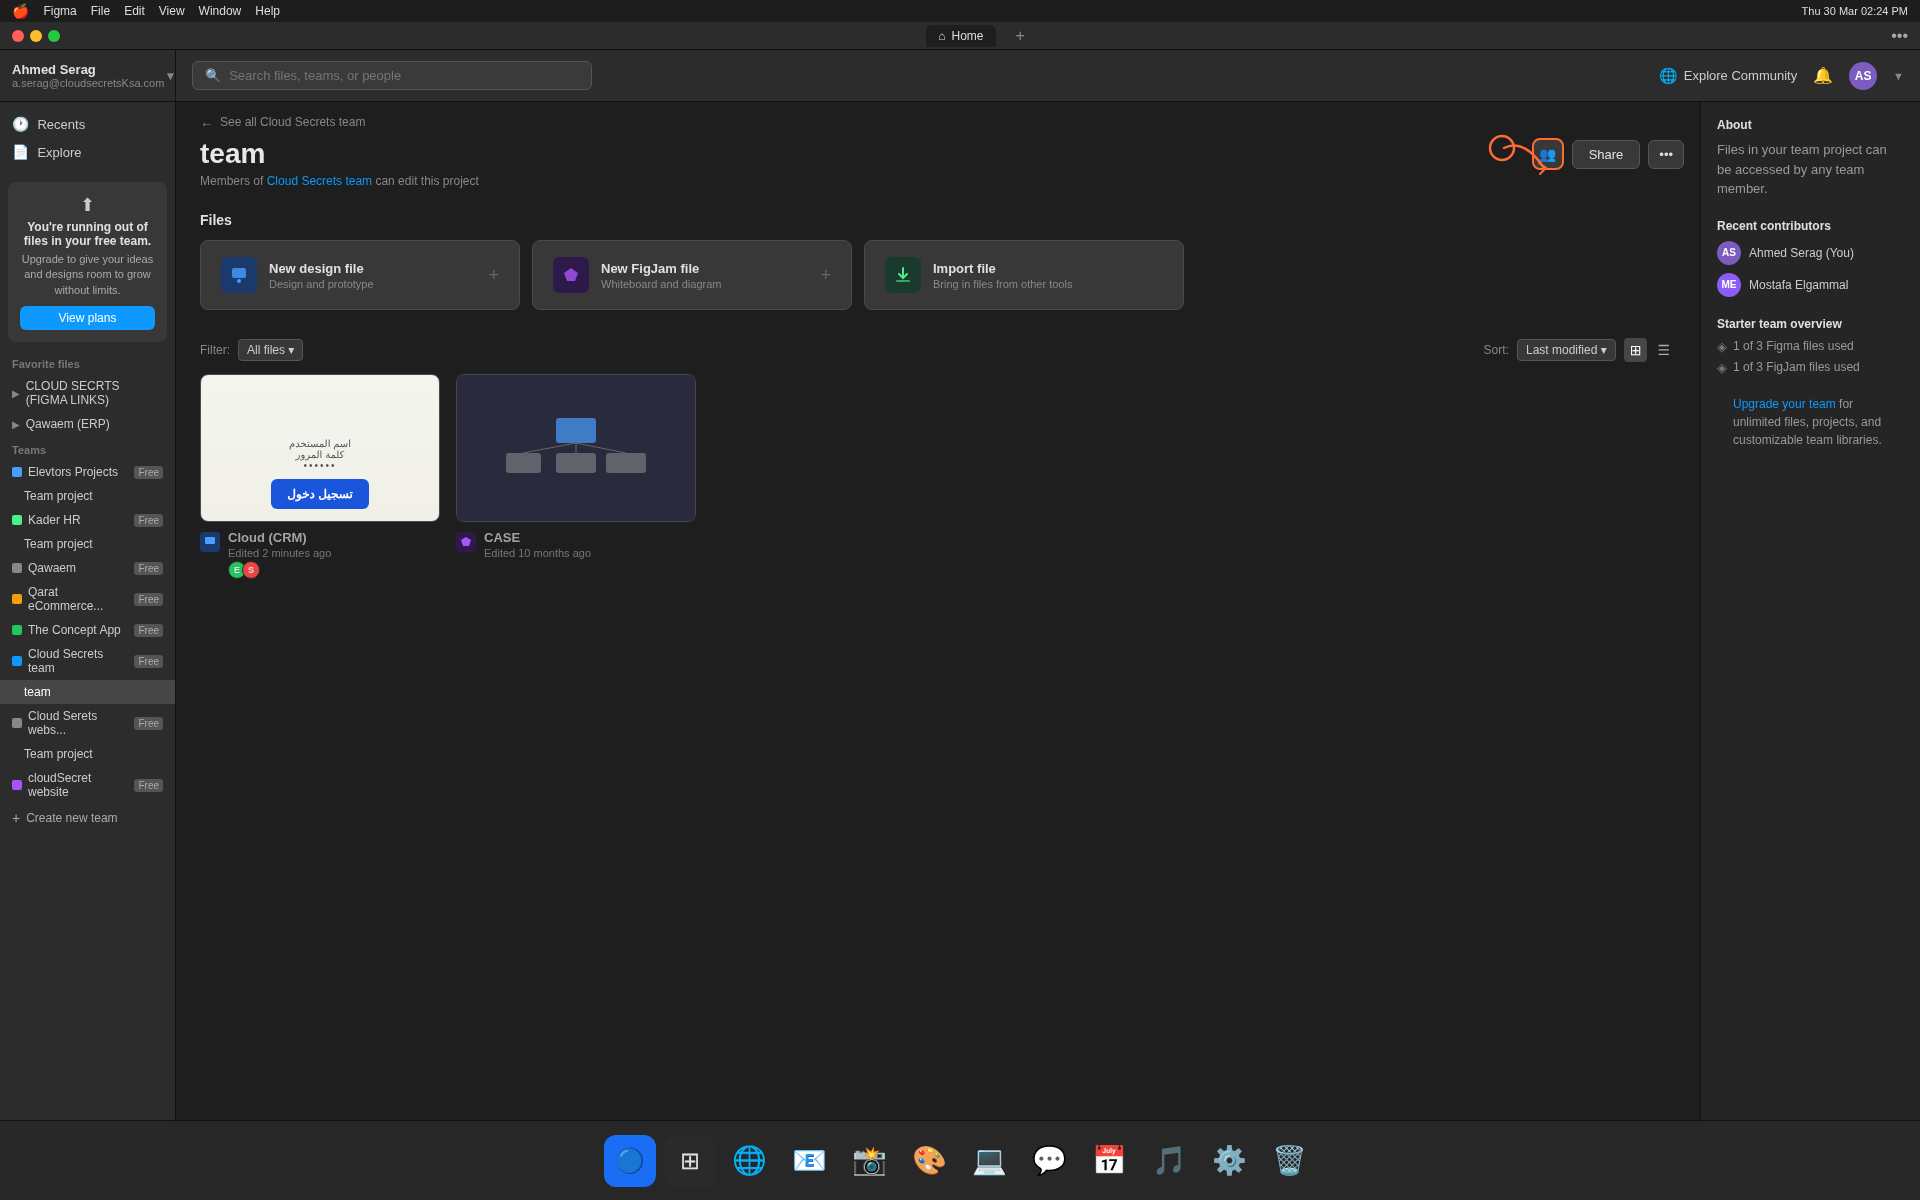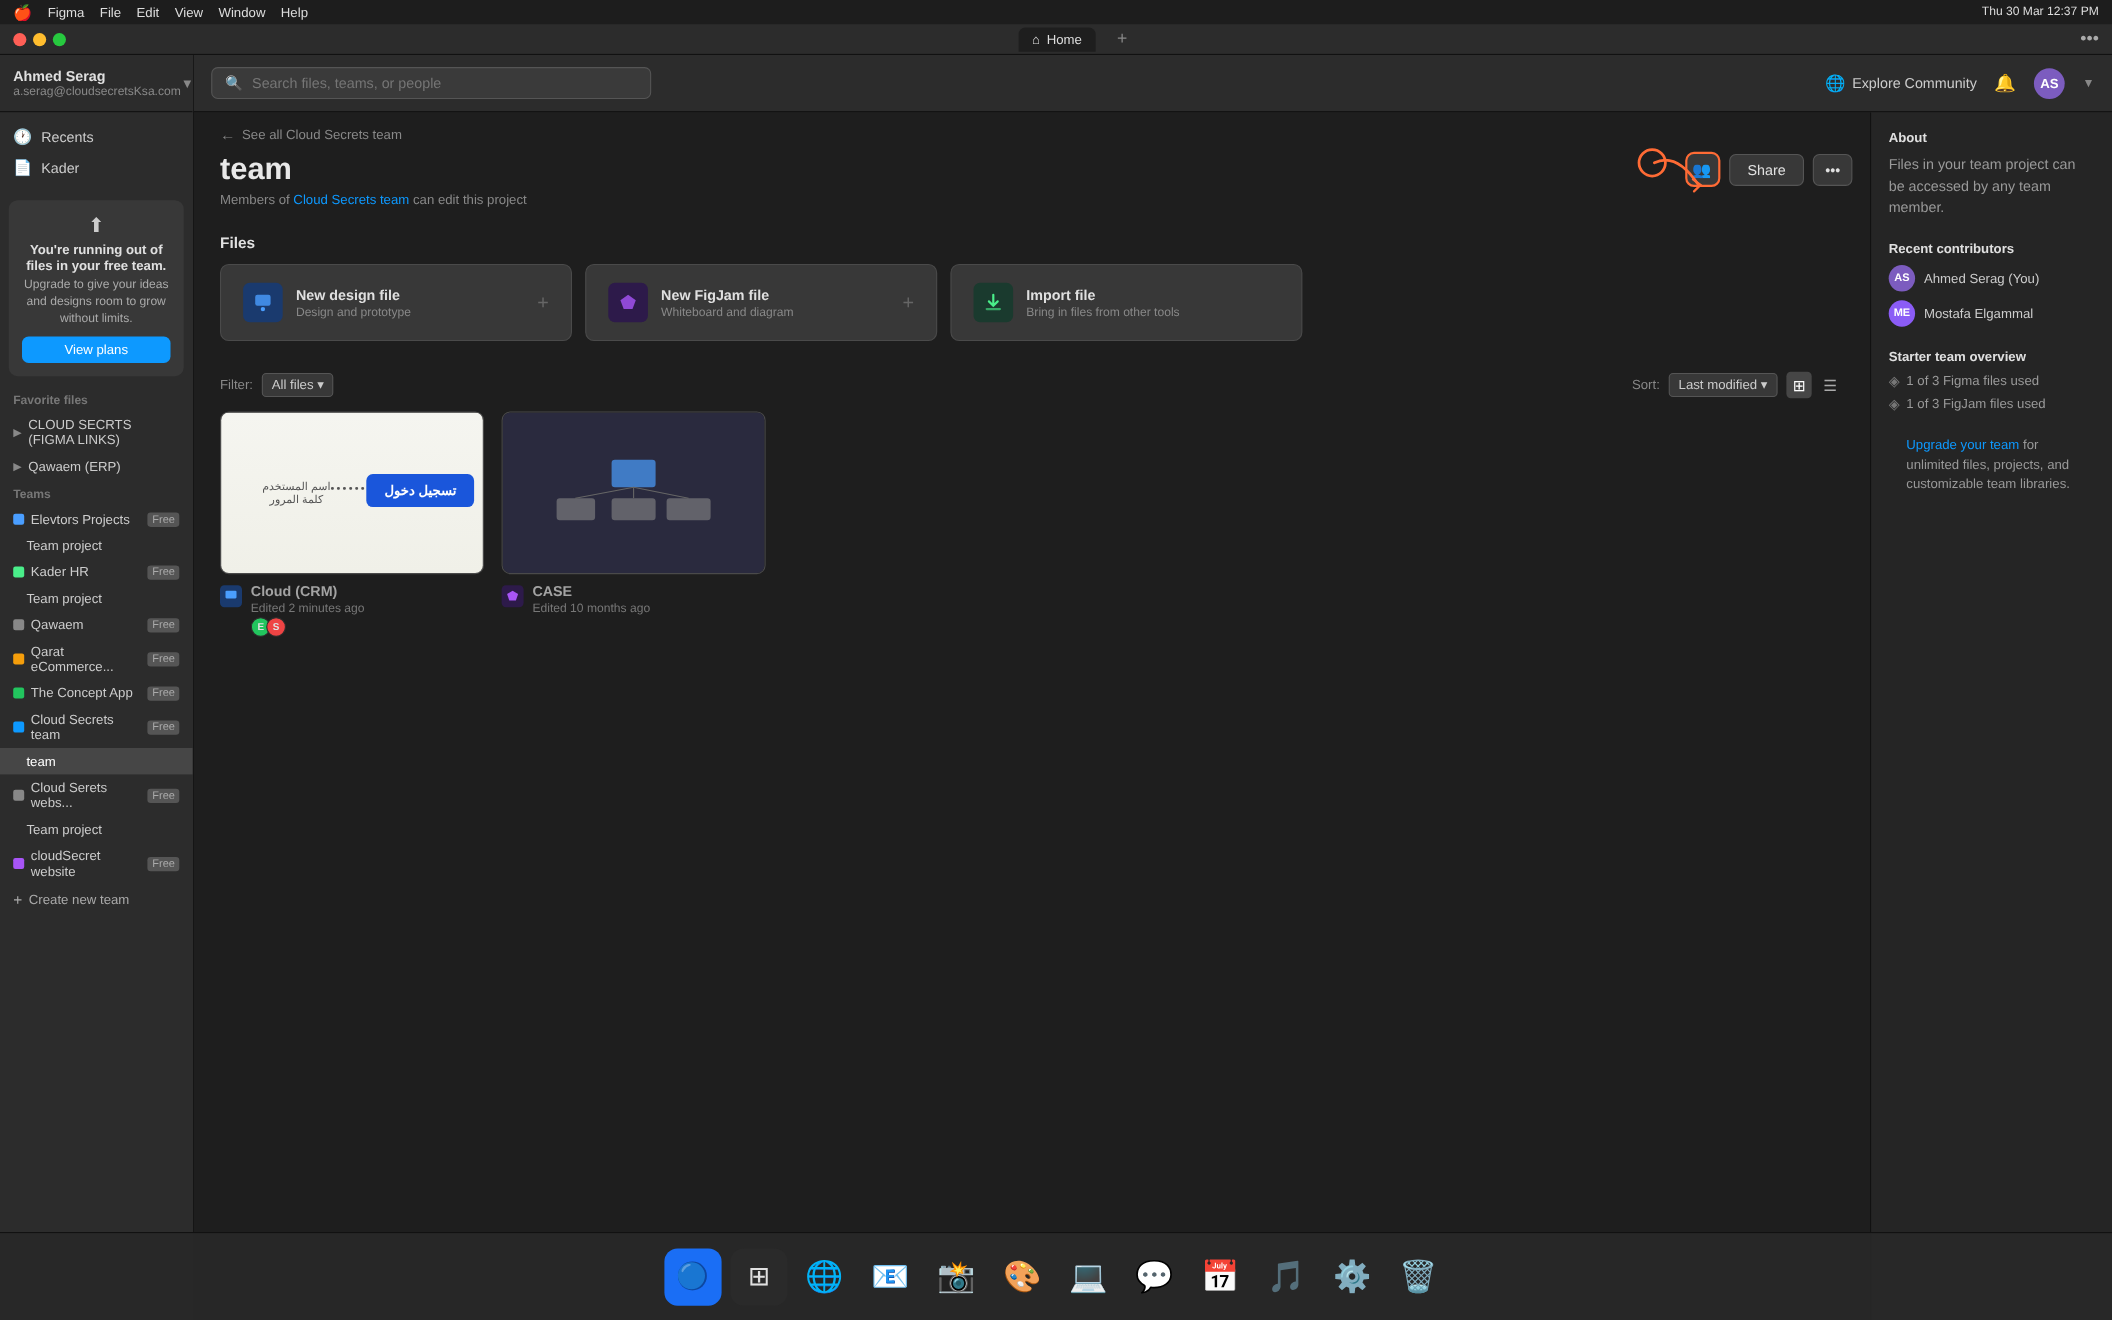--- a/index.html
+++ b/index.html
@@ -369,20 +369,21 @@
       font-size: 9px; font-weight: 600;
       display: flex; align-items: center; justify-content: center;
       border: 1px solid #2c2c2c;
     }
 
     
     .crm-content {
       width: 100%; height: 100%;
       background: linear-gradient(180deg, #f5f5f0 0%, #f0f0e8 100%);
       display: flex;
+      flex-direction: column;
       align-items: center;
       justify-content: flex-end;
       padding: 8px;
     }
     .crm-login-box {
       background: #1a56db;
       border-radius: 6px;
       padding: 8px 16px;
       color: white;
       font-size: 12px;
@@ -516,21 +517,21 @@
   <div class="system-bar-left">
     <span class="apple-logo">🍎</span>
     <span>Figma</span>
     <span>File</span>
     <span>Edit</span>
     <span>View</span>
     <span>Window</span>
     <span>Help</span>
   </div>
   <div class="system-bar-right">
-    <span>Thu 30 Mar  12:37 PM</span>
+    <span>Thu 30 Mar  02:24 PM</span>
   </div>
 </div>
 
 <div class="title-bar">
   <div class="traffic-lights">
     <div class="traffic-light tl-red"></div>
     <div class="traffic-light tl-yellow"></div>
     <div class="traffic-light tl-green"></div>
   </div>
   <div class="title-bar-center">
@@ -554,21 +555,21 @@
       <span style="color:#888; font-size:12px;">▼</span>
     </div>
 
     <div class="sidebar-nav">
       <div class="sidebar-nav-item">
         <span class="nav-icon">🕐</span>
         <span>Recents</span>
       </div>
       <div class="sidebar-nav-item">
         <span class="nav-icon">📄</span>
-        <span>Kader</span>
+        <span>Explore</span>
       </div>
     </div>
 
     <div class="upgrade-box">
       <div style="font-size:18px; margin-bottom:4px;">⬆</div>
       <div class="upgrade-title">You're running out of files in your free team.</div>
       <div style="font-size:11px; color:#aaa; margin-top:2px; line-height:1.4;">Upgrade to give your ideas and designs room to grow without limits.</div>
       <button class="view-plans-btn">View plans</button>
     </div>
 

